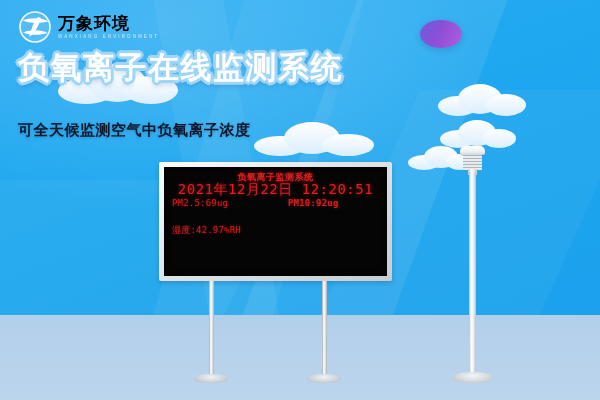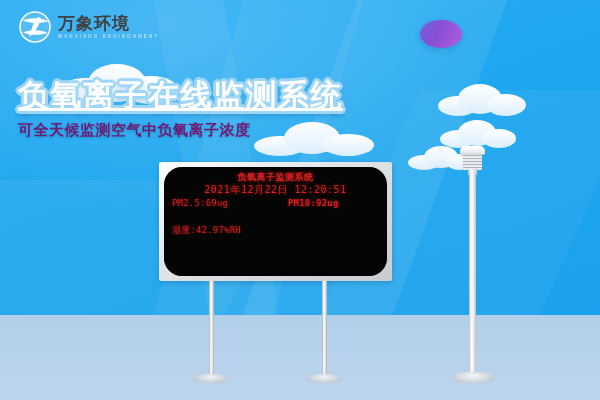--- a/index.html
+++ b/index.html
@@ -84,63 +84,62 @@
   .logo-mark {
     width: 34px;
     height: 34px;
     flex: 0 0 34px;
     position: relative;
   }
   .logo-text { display: flex; flex-direction: column; justify-content: center; }
   .logo-cn {
     font-size: 17px;
     font-weight: bold;
-    color: #404040;
+    color: #000000;
     letter-spacing: 1px;
     line-height: 1.05;
     font-family: "DejaVu Sans", "Liberation Sans", sans-serif;
   }
   .logo-en {
     font-size: 3.6px;
     color: #d8ecfb;
     letter-spacing: 1.7px;
     line-height: 1.3;
     margin-top: 2px;
     transform: scale(1.25);
     transform-origin: left center;
     white-space: nowrap;
   }
 
   
   .headline {
     position: absolute;
     left: 18px;
-    top: 80px;
+    top: 52px;
     font-size: 31px;
     font-weight: bold;
     color: #ffffff;
     letter-spacing: 1.5px;
     line-height: 1;
     font-family: "DejaVu Sans", "Liberation Sans", sans-serif;
     text-shadow:
       -2px -2px 0 #9fd6f7,  2px -2px 0 #9fd6f7,
       -2px  2px 0 #9fd6f7,  2px  2px 0 #9fd6f7,
       -3px  0   0 #9fd6f7,  3px  0   0 #9fd6f7,
        0   -3px 0 #9fd6f7,  0    3px 0 #9fd6f7,
        0    4px 5px rgba(0,60,110,0.25);
     white-space: nowrap;
-    text-decoration: underline;
   }
   .subhead {
     position: absolute;
     left: 18px;
     top: 123px;
     font-size: 15px;
     font-weight: bold;
-    color: #701a75;
+    color: #0f172a;
     letter-spacing: 0.5px;
     line-height: 1;
     font-family: "DejaVu Sans", "Liberation Sans", sans-serif;
     text-shadow: 0 1px 3px rgba(0,60,110,0.30);
     white-space: nowrap;
   }
 
   
   .billboard {
     position: absolute;
@@ -155,36 +154,35 @@
     box-shadow: 0 2px 5px rgba(0,40,80,0.22);
   }
   .billboard-inner {
     width: 100%;
     height: 100%;
     background: #050505;
     box-sizing: border-box;
     padding: 5px 8px 0 8px;
     overflow: hidden;
     box-shadow: inset 0 0 6px rgba(0,0,0,0.9);
-    border-radius: 18px;
   }
   .led-title {
     text-align: center;
     color: #e02020;
     font-size: 9px;
     font-weight: bold;
     letter-spacing: 0.5px;
     line-height: 11px;
     text-shadow: 0 0 4px rgba(255,40,40,0.65);
     font-family: "DejaVu Sans", "Liberation Sans", sans-serif;
   }
   .led-datetime {
     text-align: center;
     color: #e02020;
-    font-size: 10px;
+    font-size: 14px;
     line-height: 13px;
     letter-spacing: 0.5px;
     text-shadow: 0 0 4px rgba(255,40,40,0.6);
     font-family: "DejaVu Sans Mono", "Liberation Mono", monospace;
   }
   .led-grid {
     margin-top: 1px;
     display: grid;
     grid-template-columns: 110px 1fr;
     row-gap: 15px;

